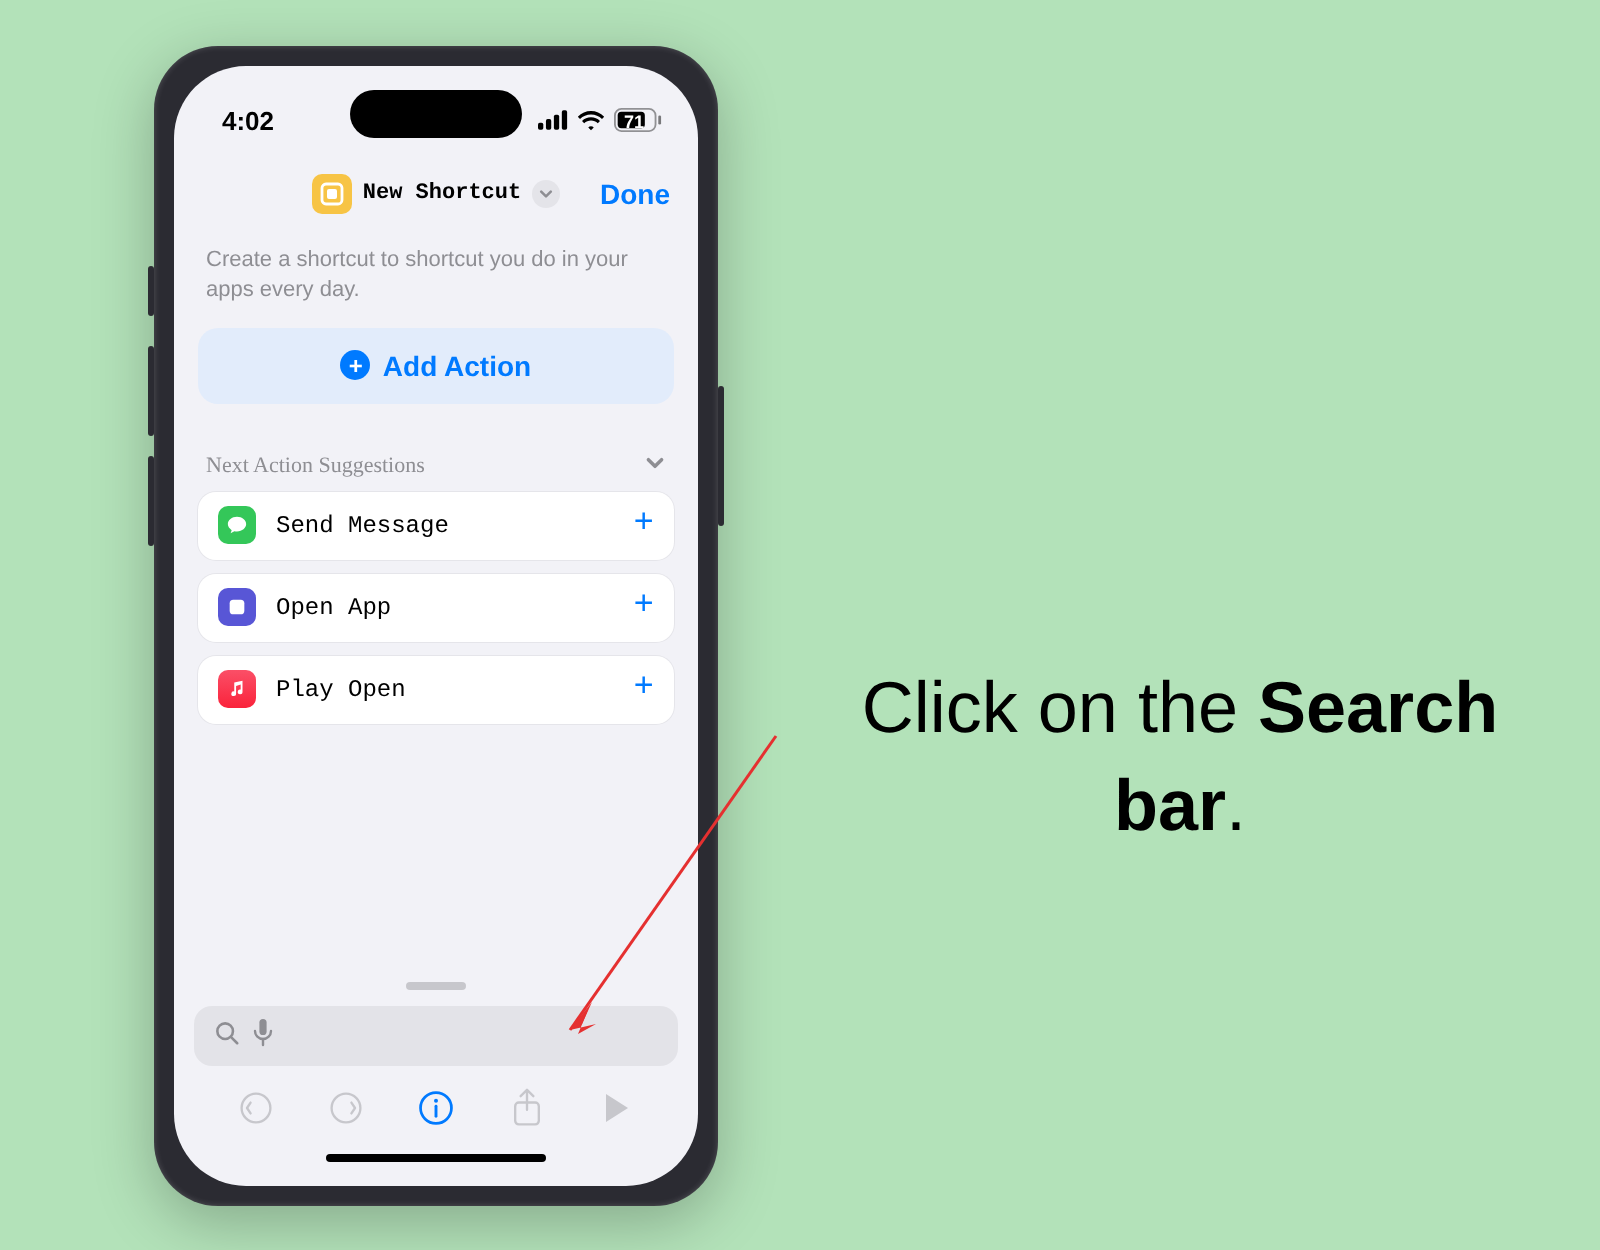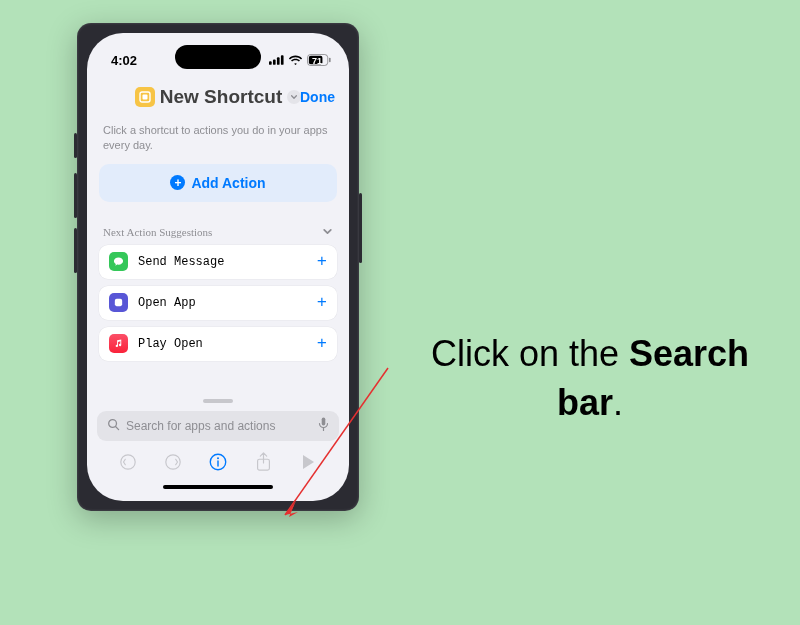--- a/index.html
+++ b/index.html
@@ -9,23 +9,23 @@
       background: #b3e2b9;
       font-family: -apple-system, BlinkMacSystemFont, "Segoe UI", Helvetica, Arial, sans-serif;
       position: relative;
       overflow: hidden;
     }
     .phone {
       position: absolute;
       left: 77px;
       top: 23px;
       width: 282px;
-      height: 488px;
+      height: 580px;
       background: #2b2b32;
-      border-radius: 14px;
+      border-radius: 32px;
       padding: 10px;
       box-shadow: 0 8px 30px rgba(0,0,0,0.25), inset 0 0 3px rgba(255,255,255,0.2);
     }
     .side-btn {
       position: absolute;
       background: #2b2b32;
       border-radius: 2px;
     }
     .side-btn.right { right: -3px; top: 170px; width: 3px; height: 70px; }
     .side-btn.l1 { left: -3px; top: 110px; width: 3px; height: 25px; }
@@ -69,23 +69,24 @@
       display: flex;
       align-items: center;
       justify-content: center;
       position: relative;
       padding: 0 12px;
     }
     .nav-title {
       display: flex;
       align-items: center;
       gap: 5px;
-      font-size: 19px;
+      font-size: 11px;
       font-weight: 600;
-      color: #404040;
+      color: #000000;
+      font-family: Liberation Mono, monospace;
     }
     .nav-icon {
       width: 20px;
       height: 20px;
       border-radius: 5px;
       background: #f7c445;
       display: flex;
       align-items: center;
       justify-content: center;
     }
@@ -290,21 +291,21 @@
         <span class="chev">
           <svg width="8" height="8" viewBox="0 0 10 10">
               <path d="M2 3.5 L5 6.5 L8 3.5" stroke="#8e8e93" stroke-width="1.6" fill="none" stroke-linecap="round" stroke-linejoin="round"></path>
             </svg>
         </span>
       </div>
       <span class="done">Done</span>
     </div>
 
     <div class="content">
-      <div class="hint">Click a shortcut to actions you do in your apps every day.</div>
+      <div class="hint">Create a shortcut to shortcut you do in your apps every day.</div>
 
       <div class="add-btn">
         <span class="plus-circle">+</span>
         <span>Add Action</span>
       </div>
 
       <div class="sugg-head">
         <span>Next Action Suggestions</span>
         <span>
           <svg width="11" height="11" viewBox="0 0 10 10">
@@ -346,21 +347,20 @@
 
     <div class="bottom">
       <div class="handle"></div>
       <div class="search">
         <span>
           <svg width="13" height="13" viewBox="0 0 14 14">
               <circle cx="6" cy="6" r="4.2" stroke="#8e8e93" stroke-width="1.4" fill="none"></circle>
               <line x1="9.2" y1="9.2" x2="12.5" y2="12.5" stroke="#8e8e93" stroke-width="1.4" stroke-linecap="round"></line>
             </svg>
         </span>
-        <span class="ph">Search for apps and actions</span>
         <span>
           <svg width="11" height="15" viewBox="0 0 11 15">
               <rect x="3.7" y="0.5" width="3.6" height="8" rx="1.8" fill="#8e8e93"></rect>
               <path d="M1.5 6.5a4 4 0 0 0 8 0" stroke="#8e8e93" stroke-width="1.2" fill="none" stroke-linecap="round"></path>
               <line x1="5.5" y1="10.5" x2="5.5" y2="13.5" stroke="#8e8e93" stroke-width="1.2" stroke-linecap="round"></line>
             </svg>
         </span>
       </div>
       <div class="toolbar">
         <span class="tb-item">

